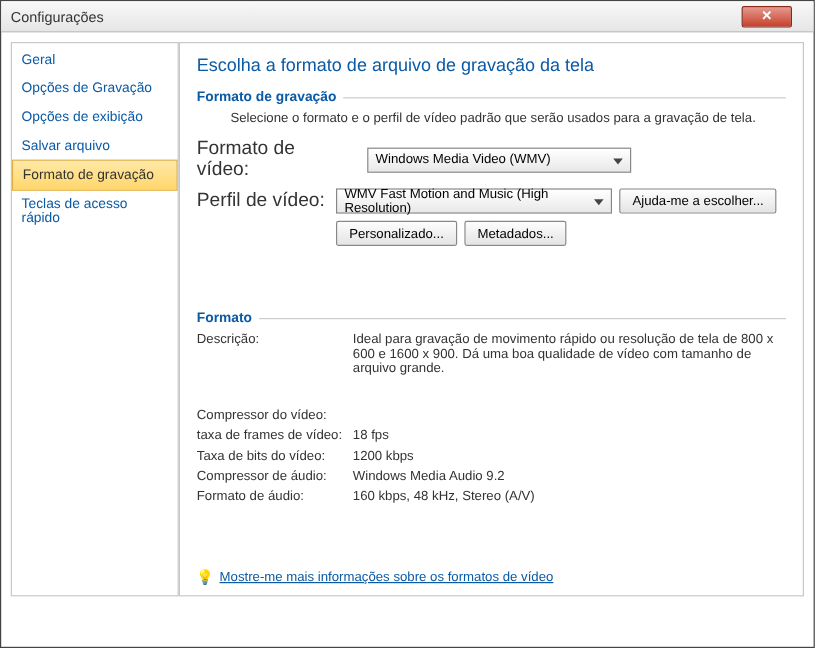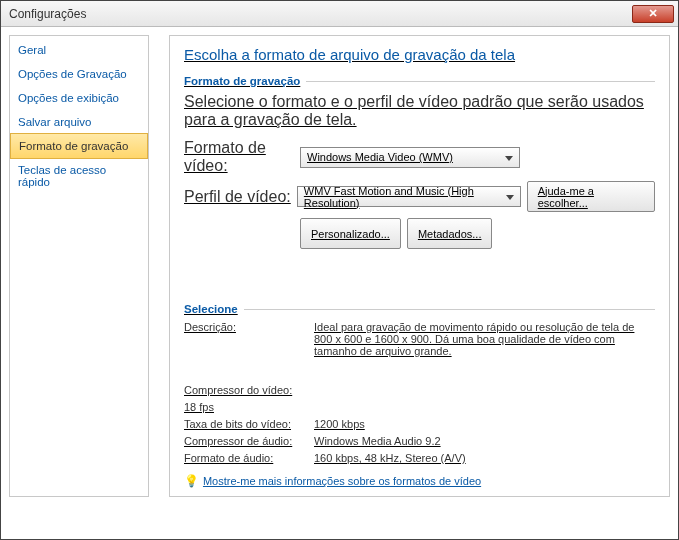--- a/index.html
+++ b/index.html
@@ -11,37 +11,37 @@
   height: 540px;
   overflow: hidden;
   border: 1px solid #444;
 }
 .titlebar {
   height: 26px;
   background: linear-gradient(to bottom, #f8f8f8, #e6e6e6);
   border-bottom: 1px solid #bbb;
   display: flex;
   align-items: center;
-  padding: 0 4px 0 8px;
+  padding: 0 18px 0 8px;
 }
 .titlebar .title { flex: 1; color: #333; font-size: 12px; }
 .close-btn {
   width: 42px; height: 18px;
   background: linear-gradient(to bottom,#e49a90,#c8402a);
   border: 1px solid #8a2818;
   border-radius: 2px;
   display:flex;align-items:center;justify-content:center;
   color:#fff;font-weight:bold;font-size:11px;
   cursor:pointer;
 }
 .body {
   display:flex;
   height: 478px;
   padding: 8px;
-  gap:20px;
+  gap:0;
 }
 .sidebar {
   width: 140px;
   border: 1px solid #c8c8c8;
   background:#fff;
   padding:2px 0;
 }
 .side-item {
   padding: 6px 8px;
   color:#0a5aa6;
@@ -53,46 +53,45 @@
   color:#333;
   border:1px solid #e0b040;
   margin:-1px 0;
 }
 .main {
   flex:1;
   border:1px solid #c8c8c8;
   padding:10px 14px;
   overflow:hidden;
   position:relative;
-  text-decoration:underline;
 }
 h1.page-title { color:#0a5aa6; font-size:15px; font-weight:normal; margin-bottom:12px; }
 .group-header {
   color:#0a5aa6; font-size:11.5px; font-weight:bold;
   display:flex; align-items:center; gap:6px; margin-bottom:6px;
 }
 .group-header::after { content:""; flex:1; height:1px; background:#ccc; }
-.instr { color:#333; margin-bottom:10px; font-size:16px; }
+.instr { color:#333; margin-bottom:10px; font-size:11px;margin-left:28px; }
 .row { display:flex; align-items:center; margin-bottom:6px; gap:6px; }
 .row .label { width:110px; color:#333; font-size:16px; }
 .dropdown {
   border:1px solid #888; background:linear-gradient(to bottom,#fff,#e8e8e8);
   height:21px; display:flex; align-items:center; padding:0 6px; font-size:11px;
   position:relative; cursor:pointer;
 }
 .dropdown::after {
   content:""; position:absolute; right:6px; top:8px;
   border-left:4px solid transparent; border-right:4px solid transparent;
   border-top:5px solid #444;
 }
-.dd1 { width:220px; }
+.dd1 { width:220px;margin-left:26px; }
 .dd2 { width:230px; }
 .btn {
   border:1px solid #888; background:linear-gradient(to bottom,#fdfdfd,#e4e4e4);
-  height:31px; padding:0 10px; font-size:11px; cursor:pointer;
+  height:21px; padding:0 10px; font-size:11px; cursor:pointer;
   display:inline-flex; align-items:center; border-radius:2px;
 }
 .btn-row { display:flex; gap:6px; margin-left:116px; margin-top:2px;text-align:center; }
 .details { margin-top:54px; }
 .detail-row { display:flex; margin-bottom:5px; font-size:11px; }
 .detail-row .dl { width:130px; color:#333; }
 .detail-row .dv { flex:1; color:#333; }
 .link-row { position:absolute; bottom:8px; left:14px; display:flex; align-items:center; gap:4px; font-size:11px; }
 .link-row a { color:#0a5aa6; text-decoration:underline; cursor:pointer; }
 .bulb { color:#e8b000; font-size:12px; }
@@ -153,32 +152,33 @@
       <div class="btn">Ajuda-me a escolher...</div>
     </div>
 
     <div class="btn-row">
       <div class="btn">Personalizado...</div>
       <div class="btn">Metadados...</div>
     </div>
 
     <div class="details">
       <div class="group-header">
-          <span>Selecione</span>
+          <span>Formato</span>
         </div>
 
       <div class="detail-row">
         <span class="dl">Descrição:</span>
         <span class="dv">Ideal para gravação de movimento rápido ou resolução de tela de 800 x 600 e 1600 x 900. Dá uma boa qualidade de vídeo com tamanho de arquivo grande.</span>
       </div>
       <div style="height:22px"></div>
       <div class="detail-row">
         <span class="dl">Compressor do vídeo:</span>
       </div>
       <div class="detail-row">
+        <span class="dl">taxa de frames de vídeo:</span>
         <span class="dv">18 fps</span>
       </div>
       <div class="detail-row">
         <span class="dl">Taxa de bits do vídeo:</span>
         <span class="dv">1200 kbps</span>
       </div>
       <div class="detail-row">
         <span class="dl">Compressor de áudio:</span>
         <span class="dv">Windows Media Audio 9.2</span>
       </div>

